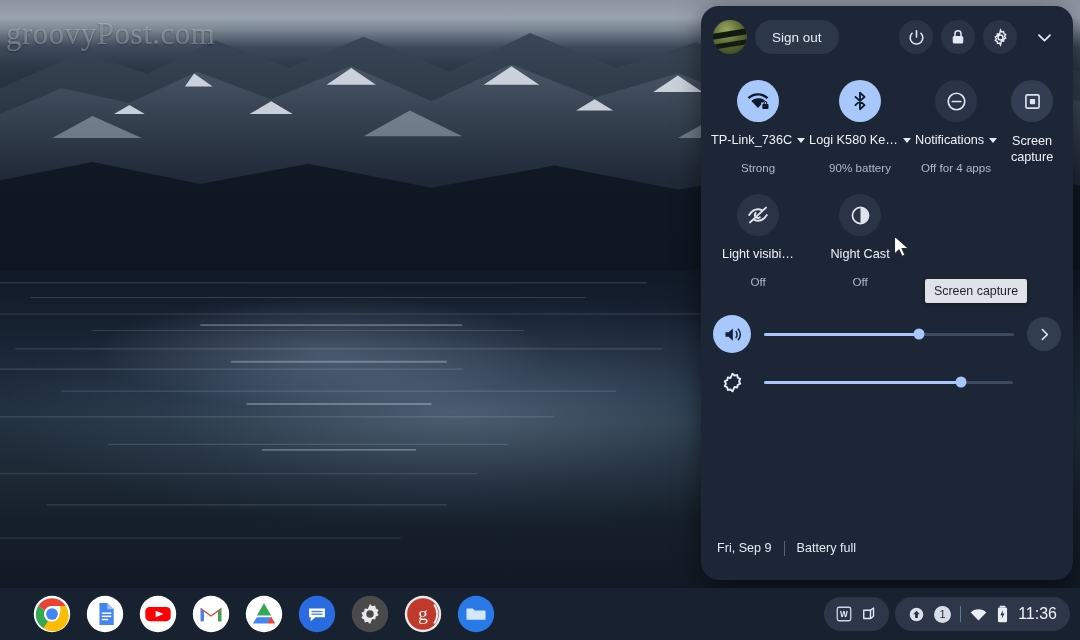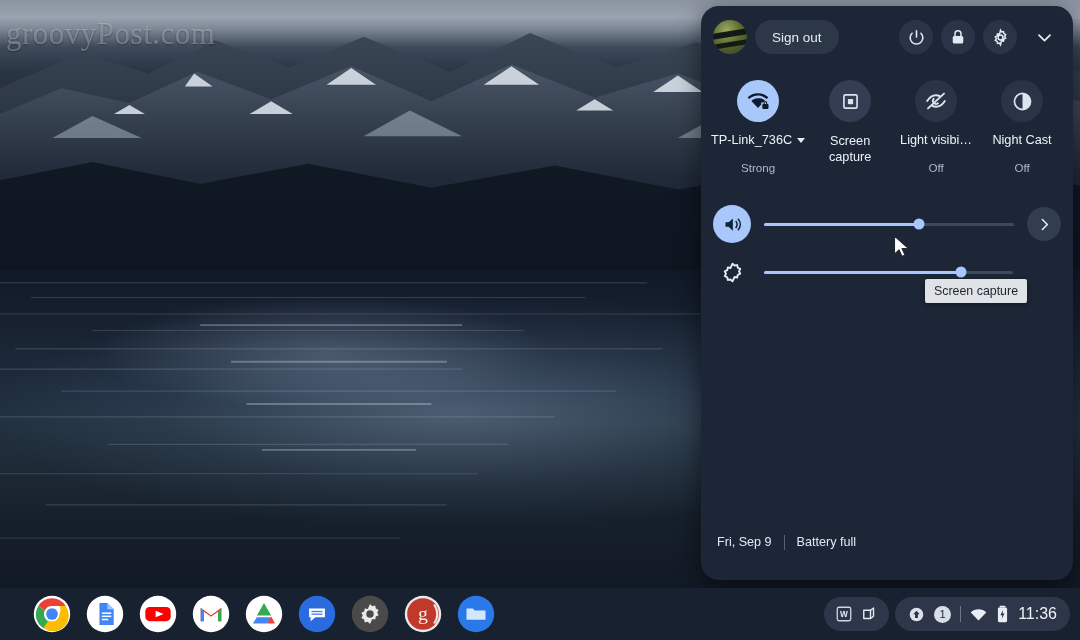--- a/index.html
+++ b/index.html
@@ -155,21 +155,21 @@
     background:#a8c7fa; transform:translate(-50%,-50%);
   }
   .next-btn{
     width:34px; height:34px; border-radius:50%; background:#323d50;
     display:flex; align-items:center; justify-content:center;
     color:#e5ebf4; border:none; cursor:pointer; flex:none;
   }
 
   
   .qs-footer{
-    position:absolute; left:0; bottom:16px; width:100%;
+    position:absolute; left:0; bottom:10px; width:100%;
     height:44px; display:flex; align-items:center; gap:12px;
     padding:0 16px; font-size:12.6px; color:#e3e9f2;
   }
   .footer-sep{ width:1px; height:15px; background:#566275; }
   .footer-item{ cursor:pointer; }
 
   
   #shelf{
     position:absolute; left:0; bottom:0; width:1080px; height:52px;
     background:rgba(26,34,48,.93);
@@ -316,22 +316,47 @@
           <path d="M17.6 15v-1.3a1.8 1.8 0 0 1 3.6 0V15h-1.1v-1.3a.7.7 0 0 0-1.4 0V15z"></path>
         </svg>
       </div>
       <div class="tile-label">
         <span>TP-Link_736C</span>
         <i class="caret"></i>
       </div>
       <div class="tile-sub">Strong</div>
     </div>
 
-
-
+    <div class="tile">
+      <div class="tile-icon active">
+        <svg width="22" height="22" viewBox="0 0 24 24" fill="none" stroke="currentColor" stroke-width="2" stroke-linejoin="round" stroke-linecap="round">
+          <path d="M7 7.5 L17 16.5 L12 21 V3 L17 7.5 L7 16.5"></path>
+        </svg>
+      </div>
+      <div class="tile-label">
+        <span>Logi K580 Ke…</span>
+        <i class="caret"></i>
+      </div>
+      <div class="tile-sub">90% battery</div>
+    </div>
+
+
+    <div class="tile">
+      <div class="tile-icon">
+        <svg width="23" height="23" viewBox="0 0 24 24" fill="none" stroke="currentColor" stroke-width="1.8">
+          <circle cx="12" cy="12" r="8.6"></circle>
+            <line x1="7.6" y1="12" x2="16.4" y2="12" stroke-linecap="round"></line>
+        </svg>
+      </div>
+      <div class="tile-label">
+        <span>Notifications</span>
+        <i class="caret"></i>
+      </div>
+      <div class="tile-sub">Off for 4 apps</div>
+    </div>
 
     <div class="tile hovered">
       <div class="tile-icon">
         <svg width="21" height="21" viewBox="0 0 24 24" fill="none" stroke="currentColor" stroke-width="1.9">
           <rect x="4.5" y="4.5" width="15" height="15" rx="1.6"></rect>
           <rect x="9" y="9" width="6" height="6" rx="1" fill="currentColor" stroke="none"></rect>
         </svg>
       </div>
       <div class="tile-label two-line">Screen capture</div>
       <div class="tile-sub"></div>

